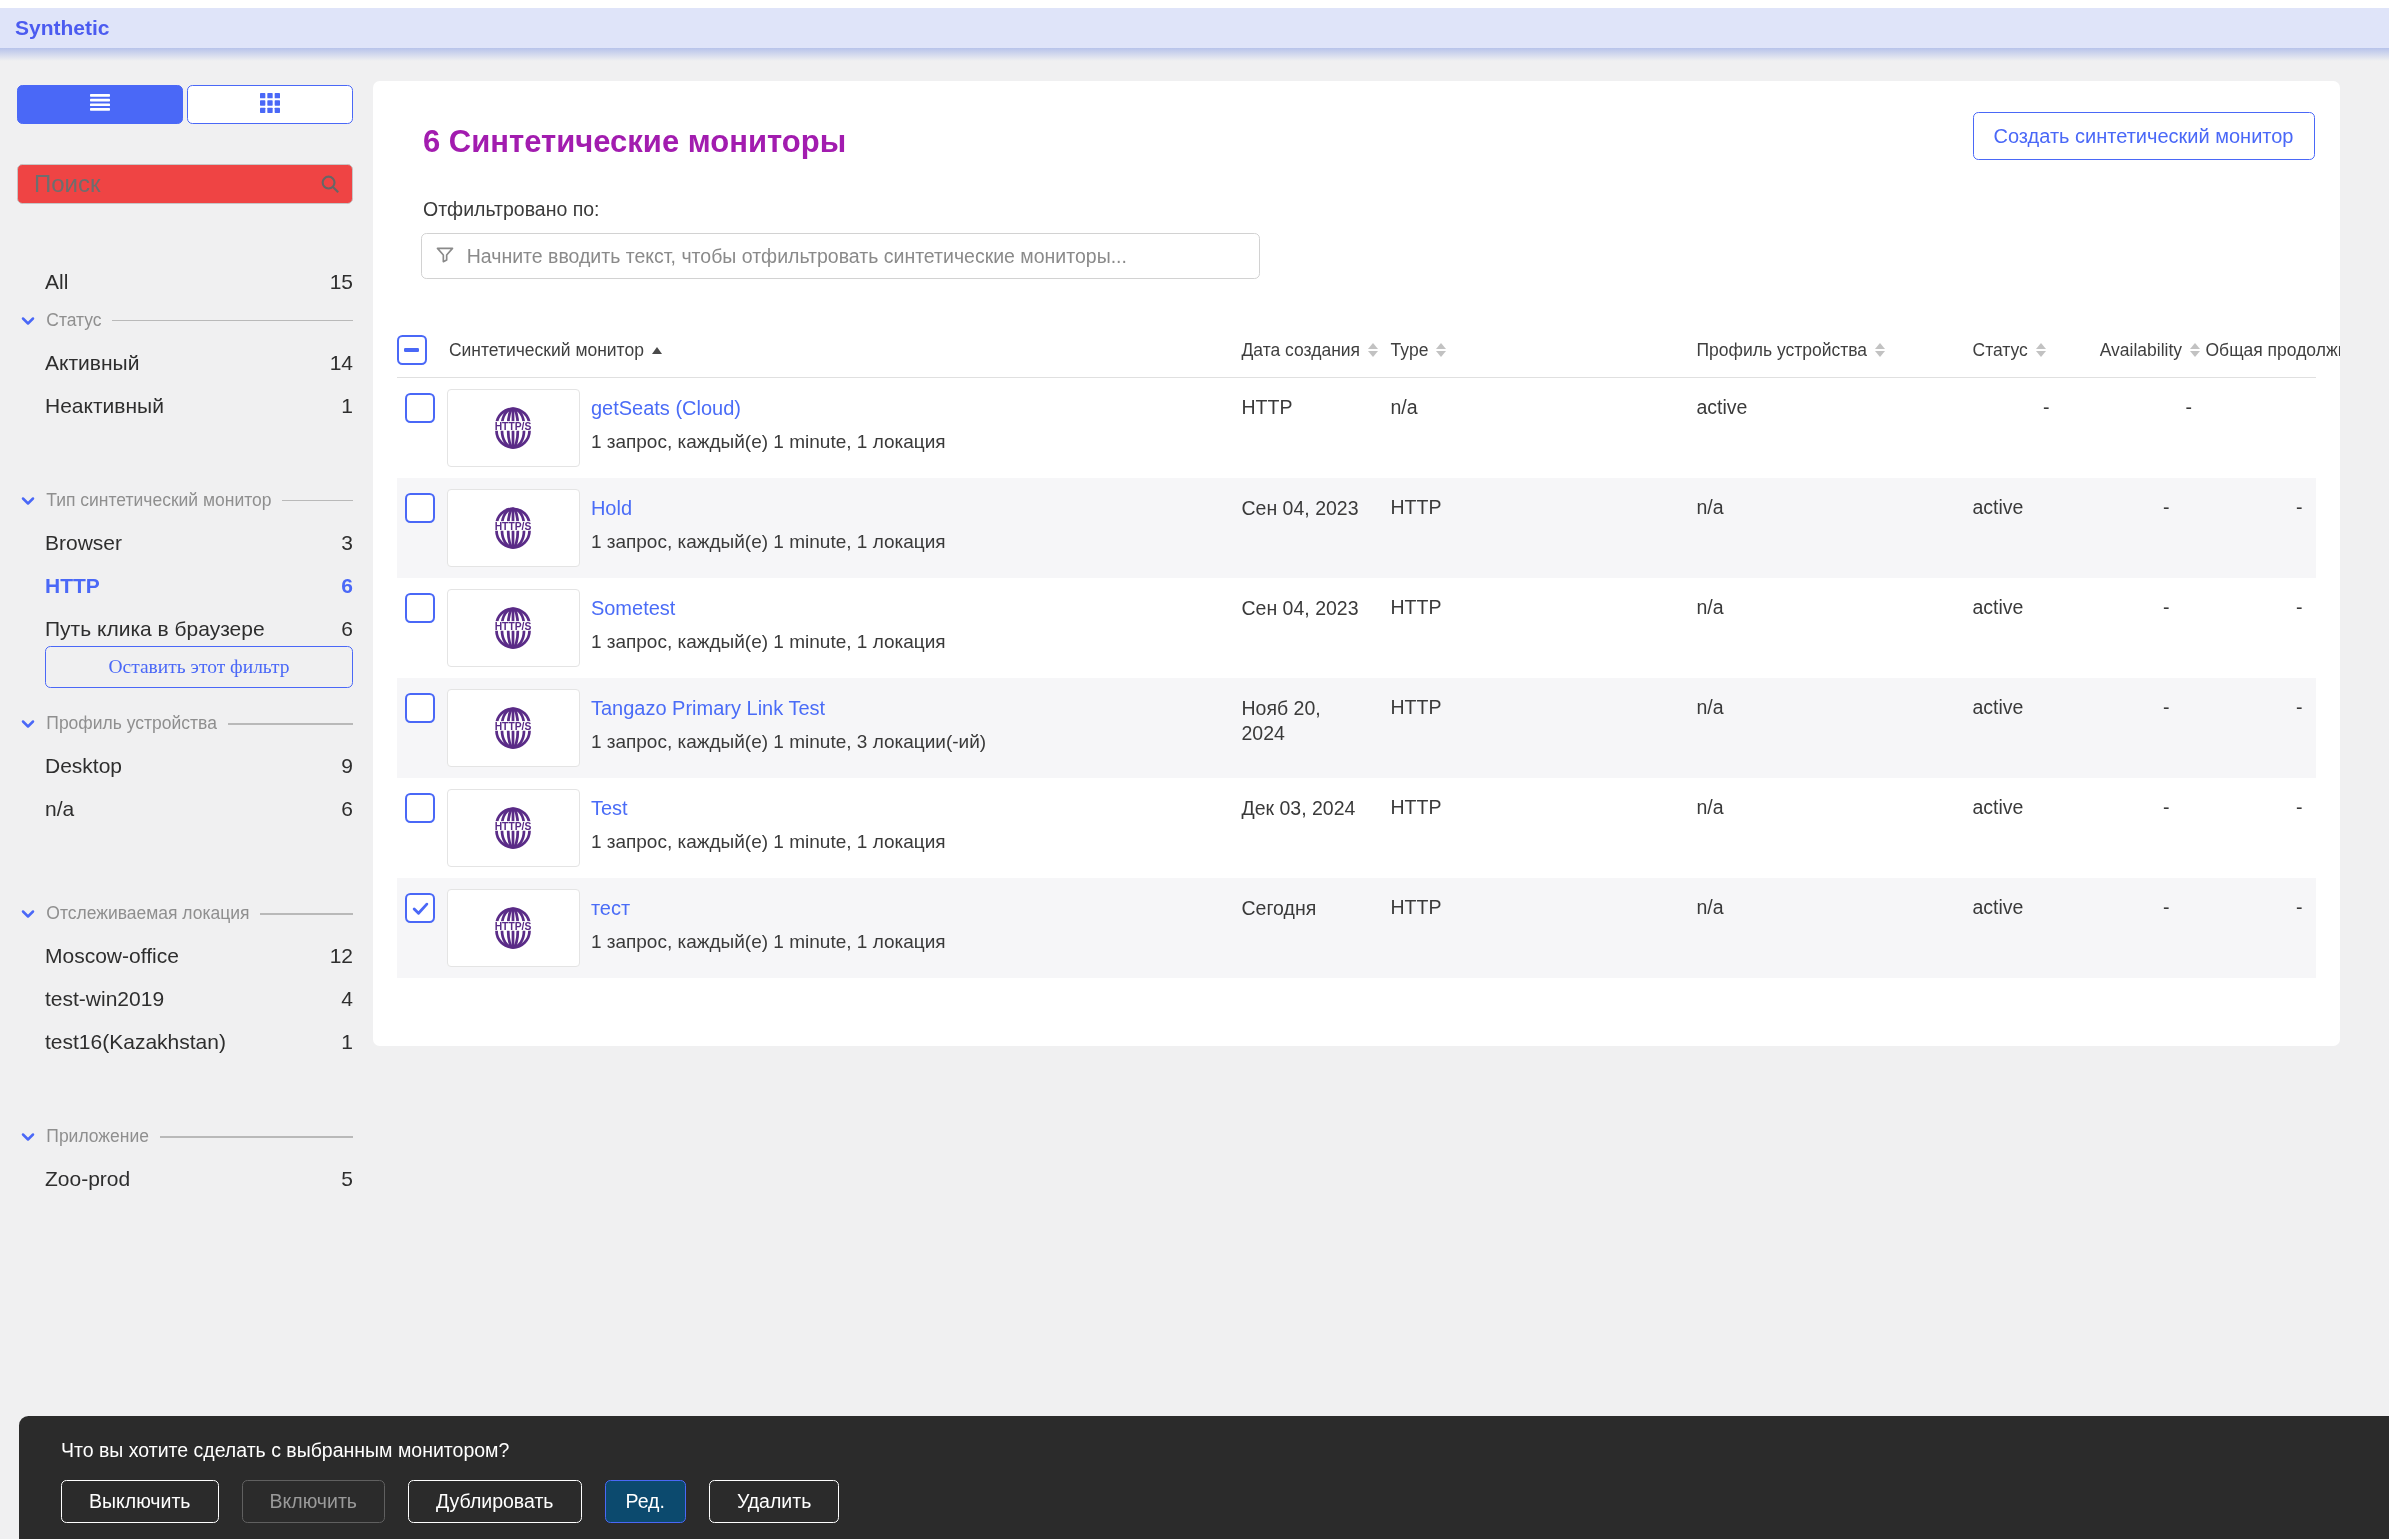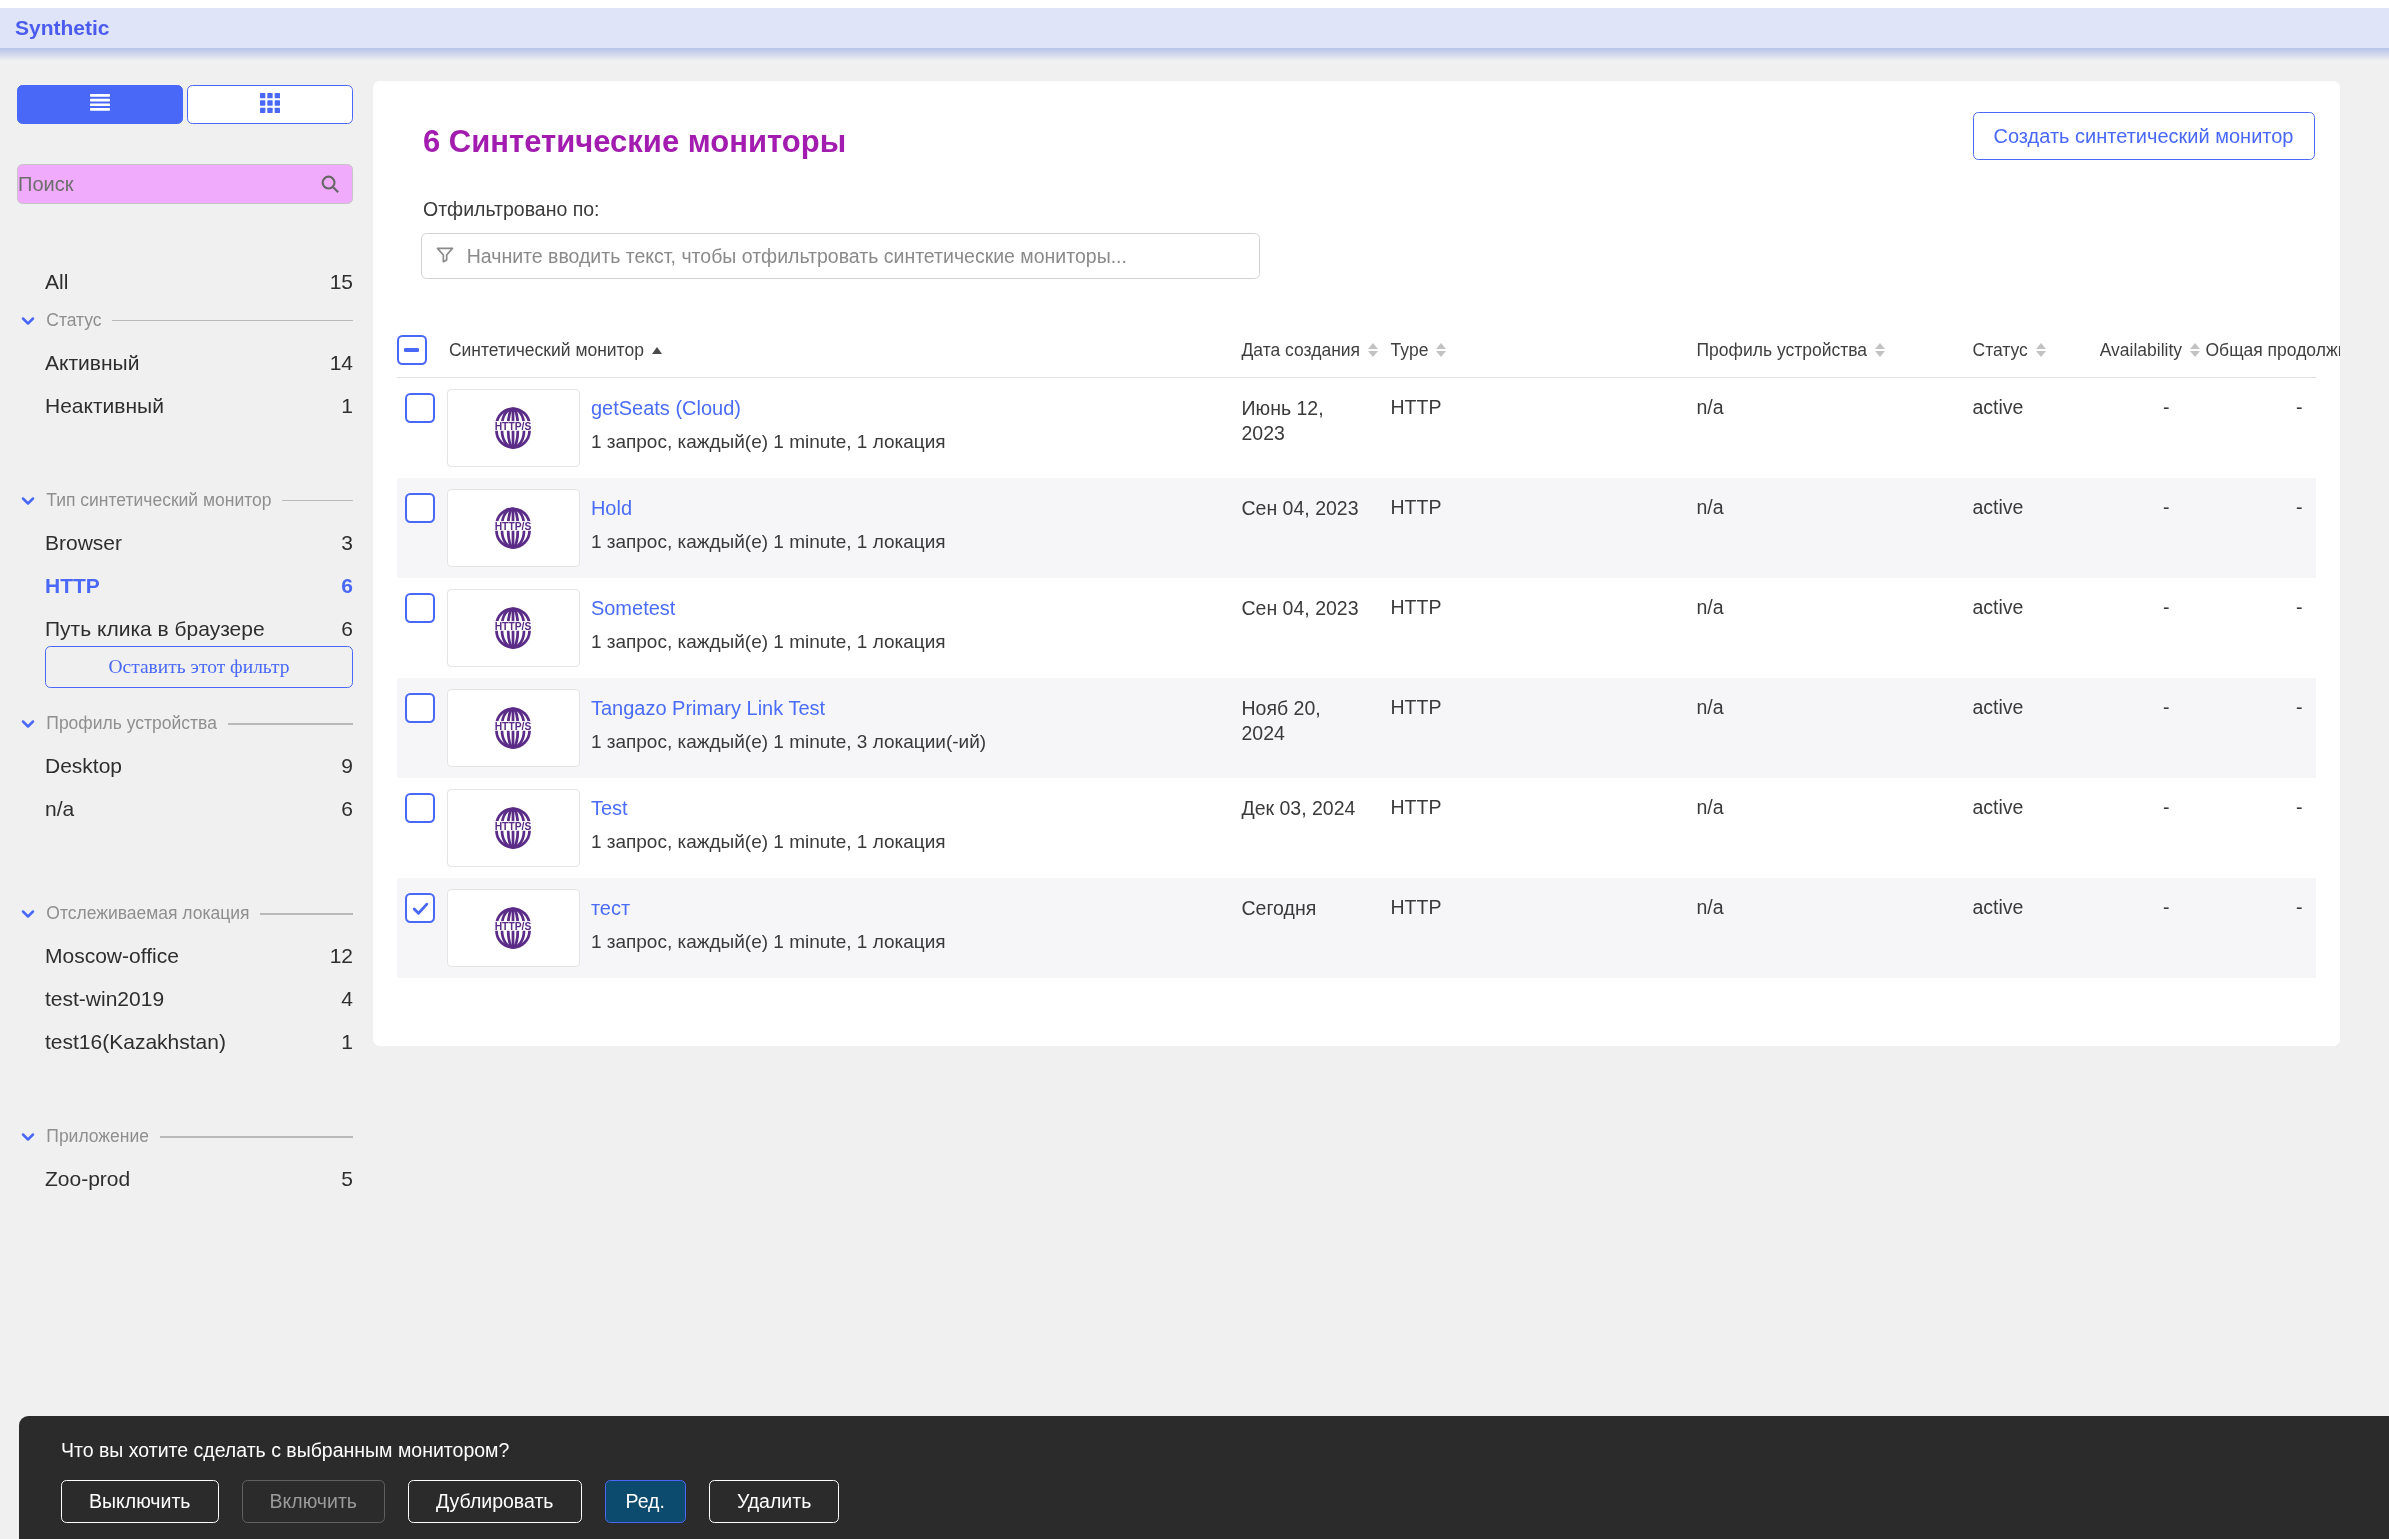--- a/index.html
+++ b/index.html
@@ -17,21 +17,21 @@
   .app-title{font-size:21px;font-weight:bold;color:#4b5bf0}
 
   
   .sidebar{position:absolute;left:17px;top:85px;width:336px}
   .view-toggle{display:flex;gap:4.7px;height:39px}
   .vt{flex:1;border:1.3px solid #4a68f7;border-radius:5.4px;background:#fff;
     display:flex;align-items:center;justify-content:center;cursor:pointer;padding:0}
   .vt.active{background:#4a68f7}
   .search-box{position:relative;margin-top:40px;height:40px}
   .search-box input{width:100%;height:100%;box-sizing:border-box;border:1.3px solid #c6c6c6;
-    border-radius:5.4px;font-size:20px;color:#333;padding:0 44px 0 0;background:#f0abfc;outline:none;
+    border-radius:5.4px;font-size:24px;color:#333;padding:0 44px 0 16px;background:#ef4444;outline:none;
     font-family:inherit}
   .search-box input::placeholder{color:#6e6e6e}
   .search-box .mag{position:absolute;right:10.8px;top:8.7px}
   .filter-list{margin-top:47px}
   .f-item{display:flex;justify-content:space-between;align-items:flex-end;height:43px;
     padding:0 0 0 28px;font-size:21px;color:#2e2e2e;cursor:pointer}
   .f-item .count{padding-right:0}
   .f-item.active{color:#4a68f7;font-weight:bold}
   .f-section{display:flex;align-items:center;height:23px;margin-top:15px}
   .f-section .chev{width:20px;height:20px;margin-left:1.3px;flex:none}
@@ -363,21 +363,20 @@
                 </g>
                 <rect x="0" y="20" width="64" height="14" fill="#ffffff"></rect>
                 <text x="32" y="33" text-anchor="middle" font-size="15" font-weight="bold" fill="#5a2b87">HTTP/S</text>
               </svg>
             </span>
             <div class="nm">
               <a class="mon-link">getSeats (Cloud)</a>
               <div class="mon-desc">1 запрос, каждый(е) 1 minute, 1 локация</div>
             </div>
           </div>
-          <div class="cell c-date">Июнь 12, 2023</div>
           <div class="cell c-type">HTTP</div>
           <div class="cell c-profile">n/a</div>
           <div class="cell c-status">active</div>
           <div class="cell c-avail">-</div>
           <div class="cell c-dur">-</div>
         </div>
 
         <div class="trow">
           <div class="cell c-check">
             <span class="checkbox">

